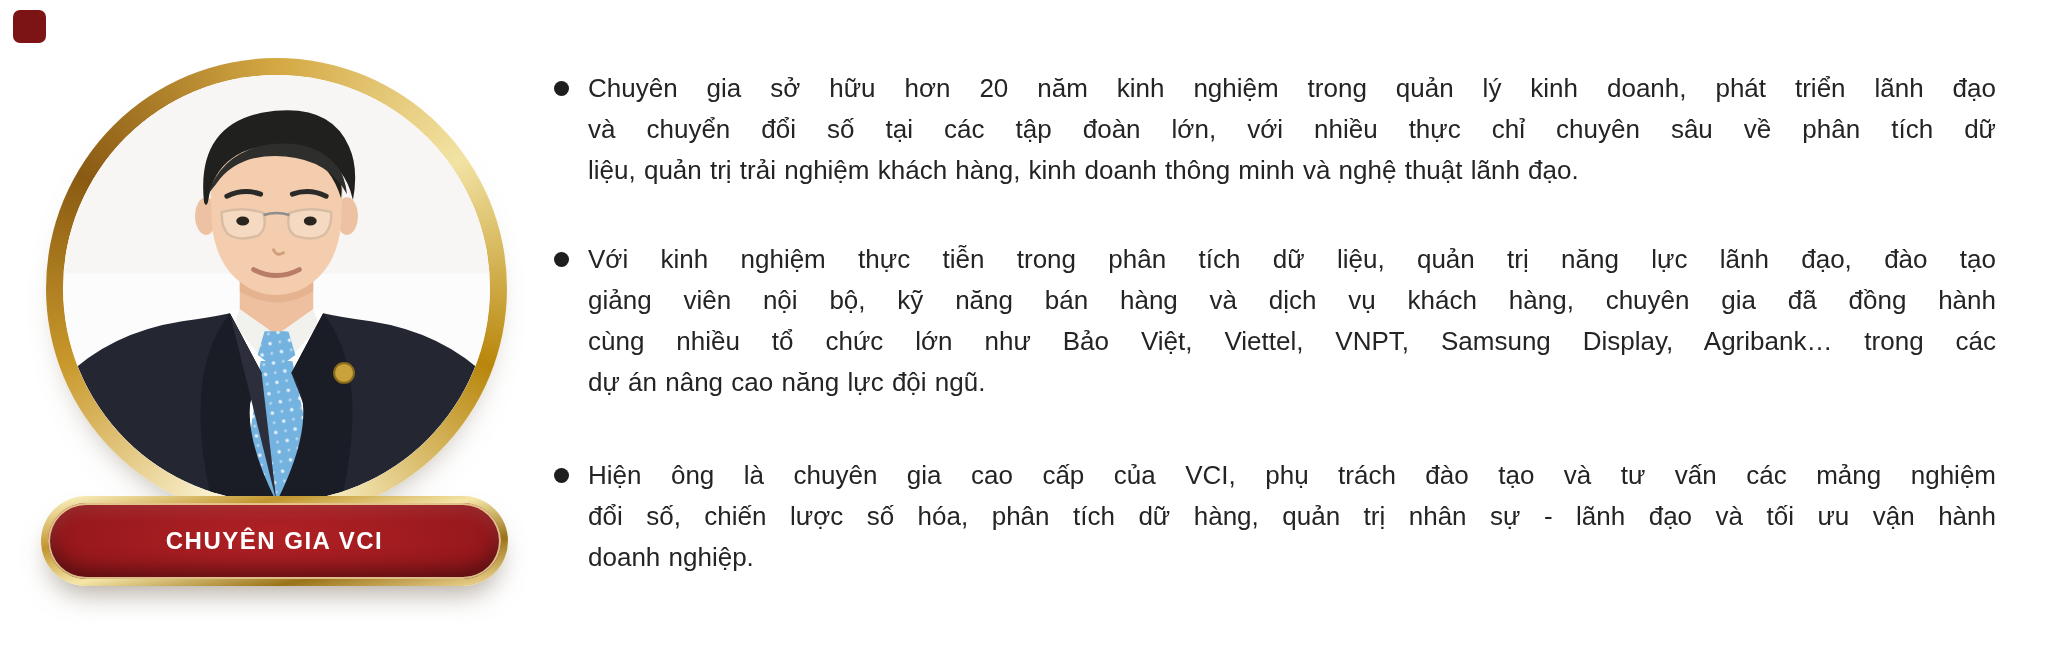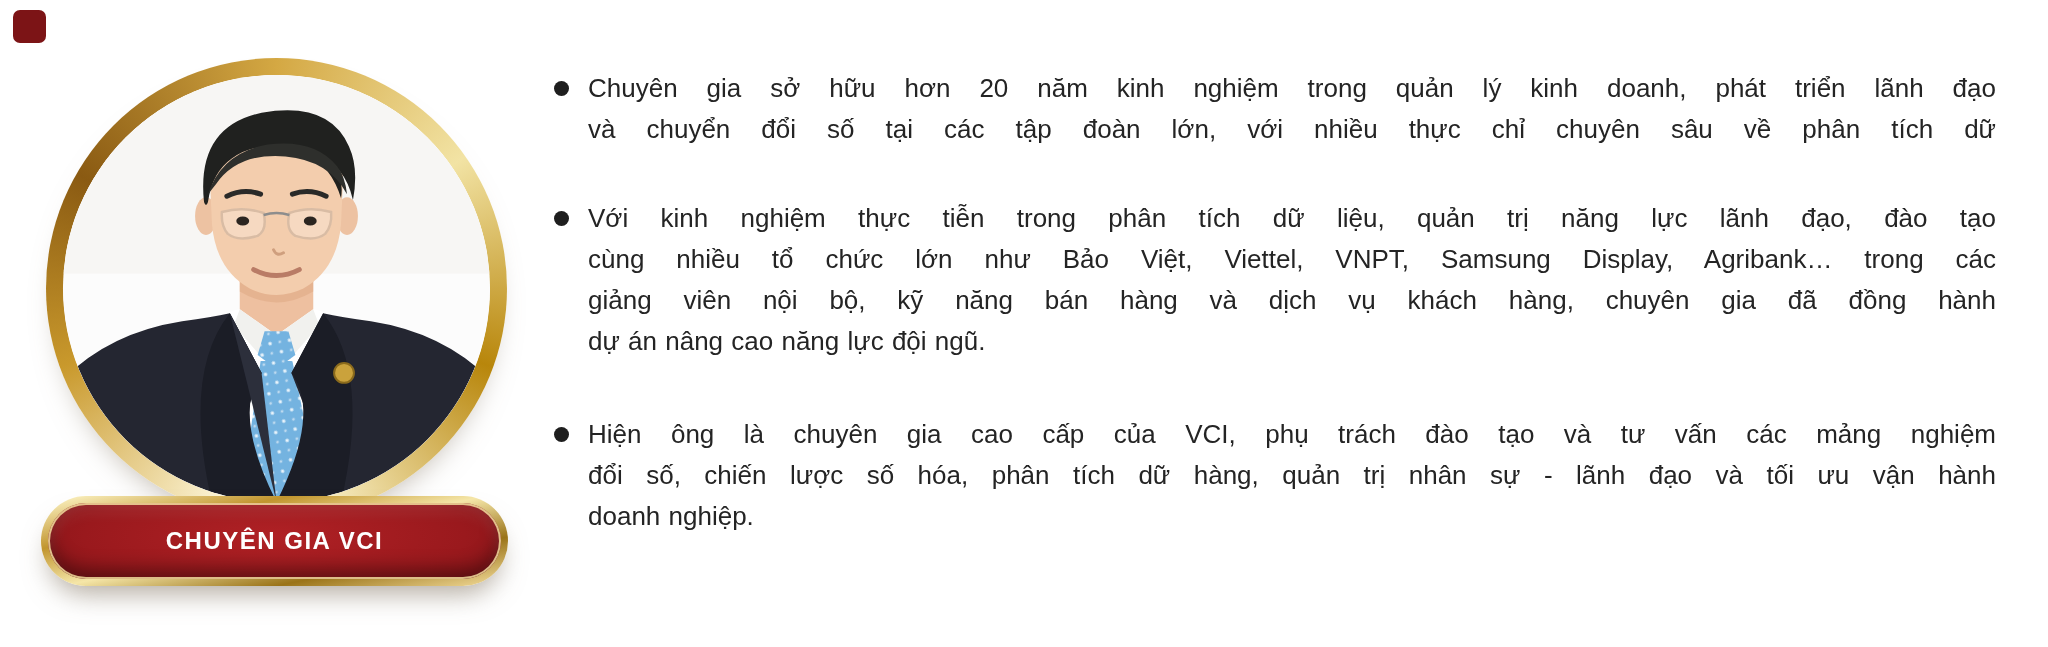--- a/index.html
+++ b/index.html
@@ -116,27 +116,28 @@
       <span class="badge-label">CHUYÊN GIA VCI</span>
     </div>
   </div>
 
   <div class="bio">
 
     <div class="bio-item gap48">
       <span class="bullet-dot"></span>
       <div class="line">Chuyên gia sở hữu hơn 20 năm kinh nghiệm trong quản lý kinh doanh, phát triển lãnh đạo</div>
       <div class="line">và chuyển đổi số tại các tập đoàn lớn, với nhiều thực chỉ chuyên sâu về phân tích dữ</div>
+      <div class="line last">liệu, quản trị trải nghiệm khách hàng, kinh doanh thông minh và nghệ thuật lãnh đạo.</div>
     </div>
 
     <div class="bio-item gap52">
       <span class="bullet-dot"></span>
       <div class="line">Với kinh nghiệm thực tiễn trong phân tích dữ liệu, quản trị năng lực lãnh đạo, đào tạo</div>
+      <div class="line">giảng viên nội bộ, kỹ năng bán hàng và dịch vụ khách hàng, chuyên gia đã đồng hành</div>
       <div class="line">cùng nhiều tổ chức lớn như Bảo Việt, Viettel, VNPT, Samsung Display, Agribank… trong các</div>
-      <div class="line">giảng viên nội bộ, kỹ năng bán hàng và dịch vụ khách hàng, chuyên gia đã đồng hành</div>
       <div class="line last">dự án nâng cao năng lực đội ngũ.</div>
     </div>
 
     <div class="bio-item">
       <span class="bullet-dot"></span>
       <div class="line">Hiện ông là chuyên gia cao cấp của VCI, phụ trách đào tạo và tư vấn các mảng nghiệm</div>
       <div class="line">đổi số, chiến lược số hóa, phân tích dữ hàng, quản trị nhân sự - lãnh đạo và tối ưu vận hành</div>
       <div class="line last">doanh nghiệp.</div>
     </div>
 

